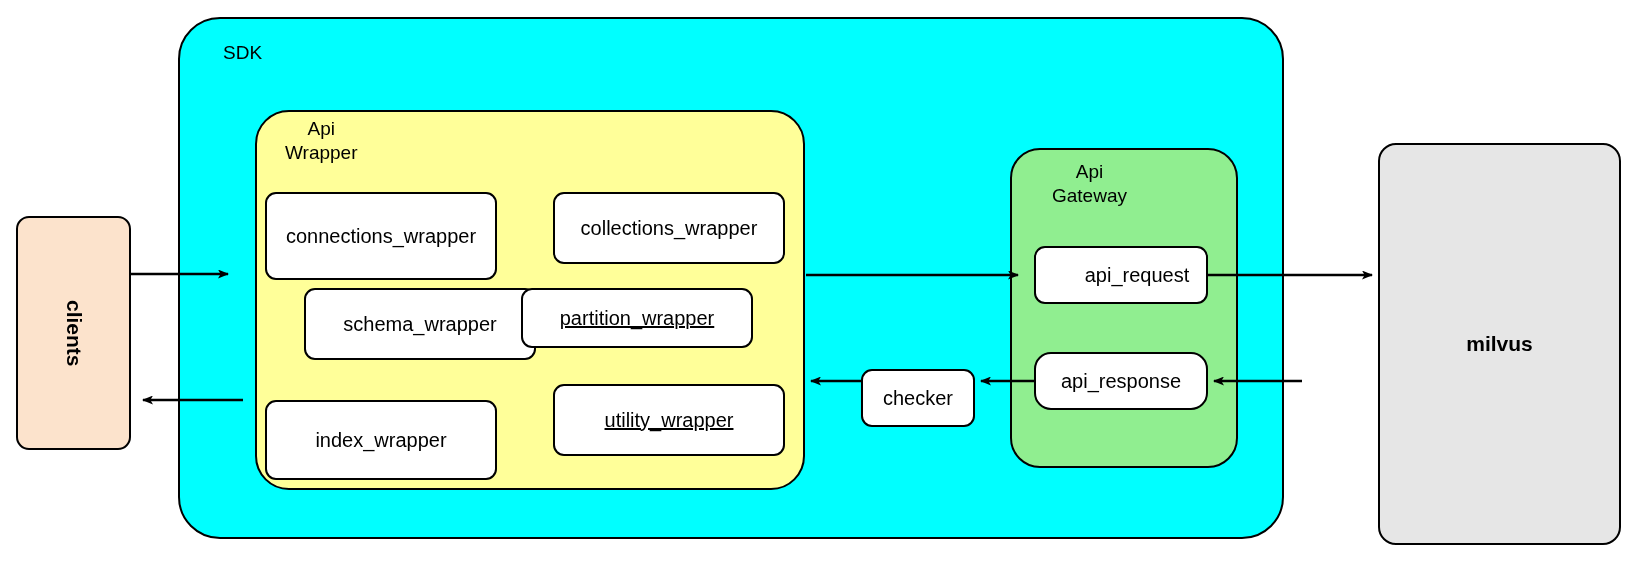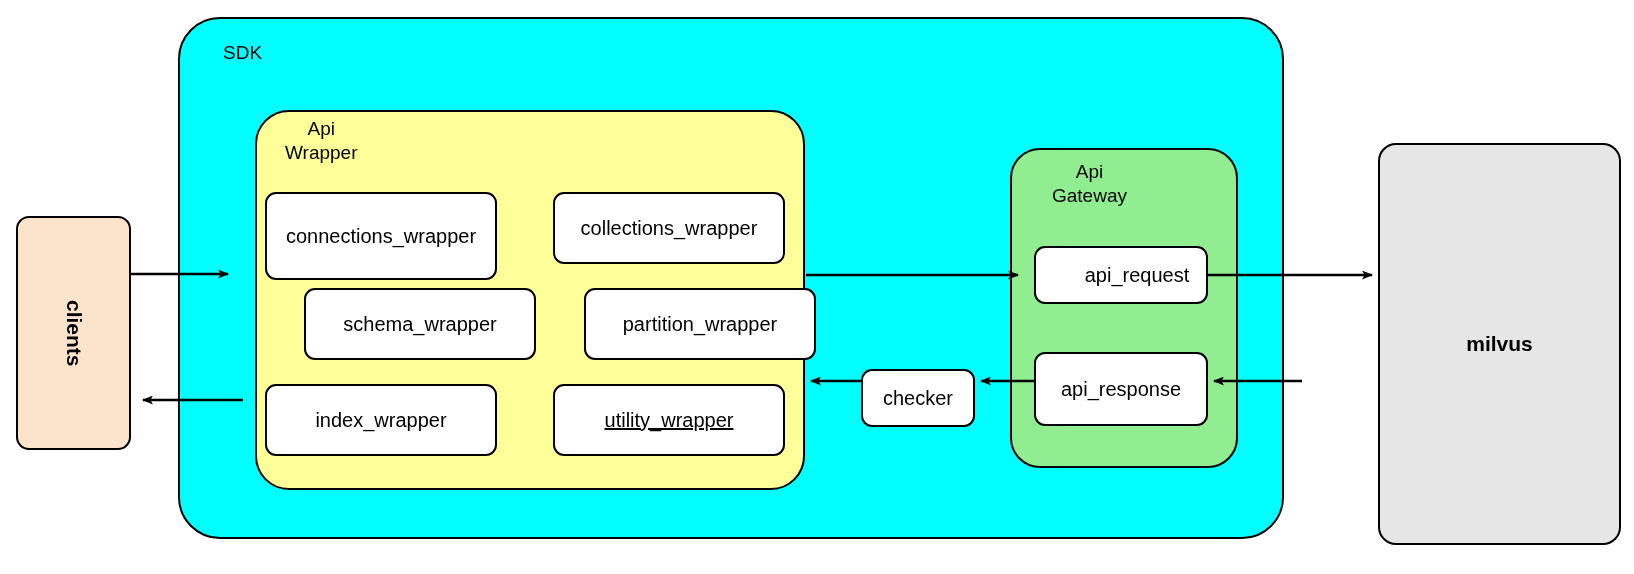--- a/index.html
+++ b/index.html
@@ -78,26 +78,26 @@
     background: #ffffff;
     border-radius: 11px;
     font-size: 20px;
     font-weight: normal;
   }
 
   
   .leaf-connections { left: 265px;  top: 192px; width: 232px; height: 88px; }
   .leaf-collections { left: 553px;  top: 192px; width: 232px; height: 72px; }
   .leaf-schema      { left: 265px;  top: 288px; width: 232px; height: 72px; margin-left: 39px; }
-  .leaf-partition   { left: 584px;  top: 288px; width: 232px; height: 72px; }
-  .leaf-index       { left: 265px;  top: 384px; width: 232px; height: 72px; text-align: center; }
+  .leaf-partition   { left: 521px;  top: 288px; width: 232px; height: 60px; text-decoration: underline; }
+  .leaf-index       { left: 265px;  top: 400px; width: 232px; height: 80px; text-align: center; }
   .leaf-utility     { left: 553px;  top: 384px; width: 232px; height: 72px; text-decoration: underline; }
 
   .leaf-apirequest  { left: 1034px; top: 246px; width: 174px; height: 58px; padding-left: 32px; }
-  .leaf-apiresponse { left: 1034px; top: 352px; width: 174px; height: 74px; }
+  .leaf-apiresponse { left: 1034px; top: 352px; width: 174px; height: 58px; border-radius: 17px; }
 
   .leaf-checker     { left: 861px;  top: 369px; width: 114px; height: 58px; }
 
   
   .clients-box {
     left: 16px;
     top: 216px;
     width: 115px;
     height: 234px;
     background: #fce3cc;

